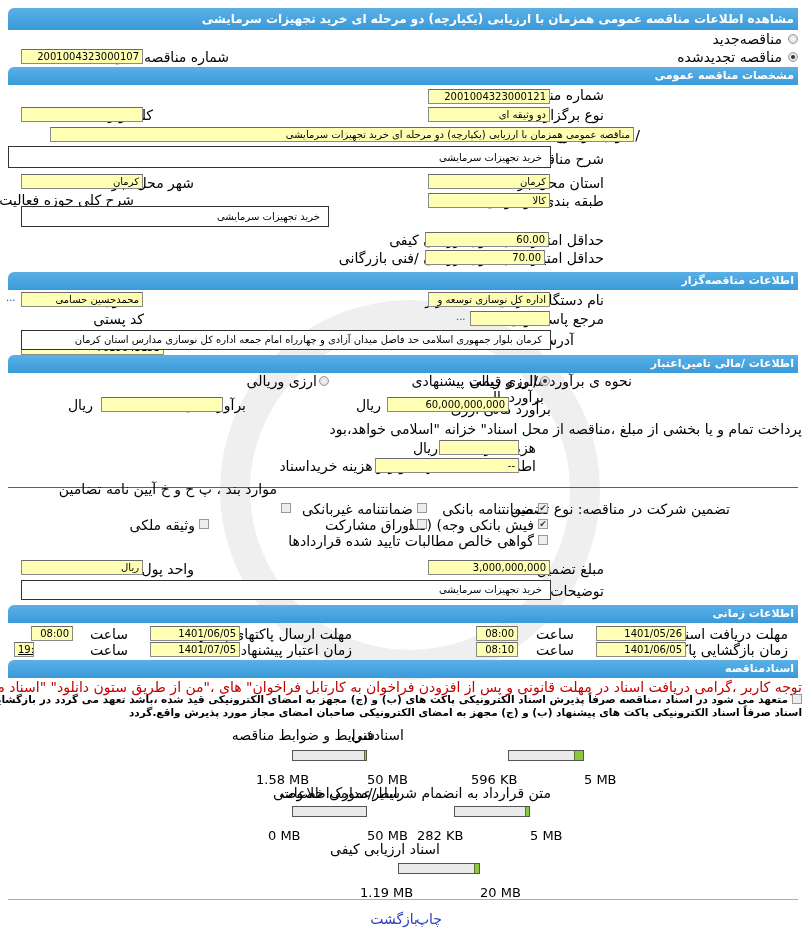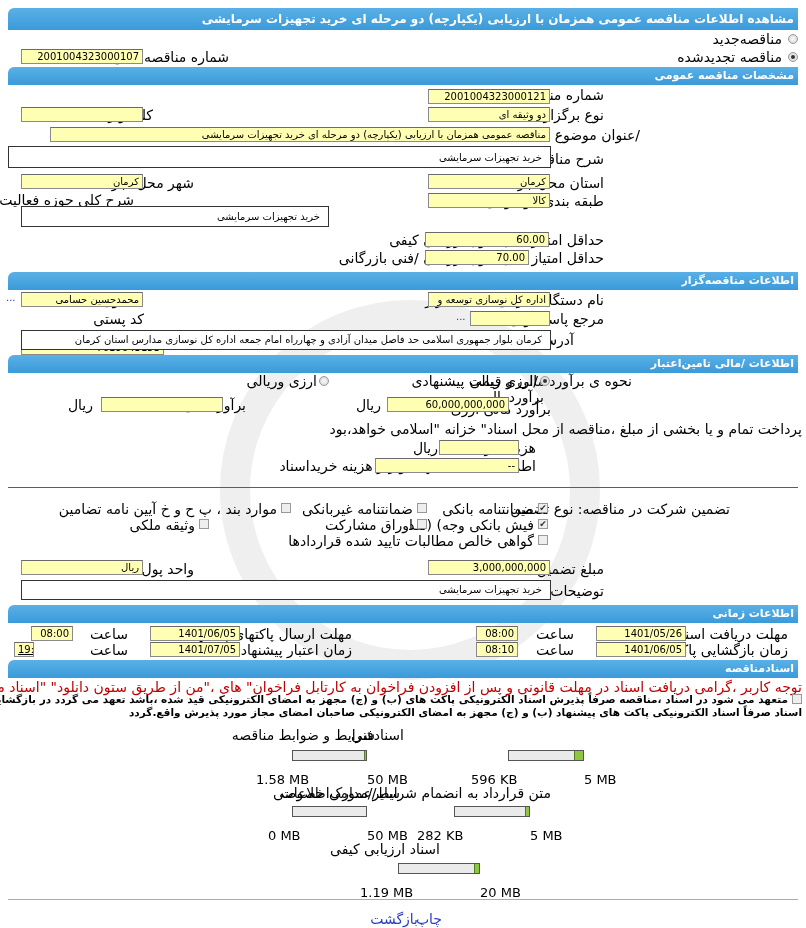--- a/index.html
+++ b/index.html
@@ -73,39 +73,39 @@
 
 <div class="lbl" style="right:202px;top:88px;">شماره مناقصه</div>
 <div class="inp ltr" style="left:428px;top:89px;width:122px;">2001004323000121</div>
 
 <div class="lbl" style="right:202px;top:108px;">نوع برگزاری</div>
 <div class="inp" style="left:428px;top:107px;width:122px;">دو وثیقه ای</div>
 <div class="lbl" style="right:653px;top:108px;">کلید واژه</div>
 <div class="inp" style="left:21px;top:107px;width:122px;"></div>
 
 <div class="lbl" style="right:166px;top:128px;">/عنوان موضوع مناقصه</div>
-<div class="inp" style="left:50px;top:127px;width:500px;">مناقصه عمومی همزمان با ارزیابی (یکپارچه) دو مرحله ای خرید تجهیزات سرمایشی</div>
+<div class="inp" style="left:50px;top:127px;width:584px;">مناقصه عمومی همزمان با ارزیابی (یکپارچه) دو مرحله ای خرید تجهیزات سرمایشی</div>
 
 <div class="lbl" style="right:202px;top:152px;padding-left:16px;">شرح مناقصه</div>
 <div class="box" style="left:8px;top:146px;width:543px;height:22px;line-height:22px;">خرید تجهیزات سرمایشی</div>
 
 <div class="lbl" style="right:202px;top:176px;">استان محل‌اجرا</div>
 <div class="inp" style="left:428px;top:174px;width:122px;">کرمان</div>
 <div class="lbl" style="right:612px;top:176px;">شهر محل اجرا</div>
 <div class="inp" style="left:21px;top:174px;width:122px;">کرمان</div>
 
 <div class="lbl" style="right:202px;top:194px;">طبقه بندی موضوعی</div>
 <div class="inp" style="left:428px;top:193px;width:122px;padding-left:31px;">کالا</div>
 <div class="lbl" style="right:672px;top:193px;">شرح کلی حوزه فعالیت</div>
 <div class="box" style="left:21px;top:206px;width:308px;height:21px;line-height:19px;">خرید تجهیزات سرمایشی</div>
 
 <div class="lbl" style="right:202px;top:233px;">حداقل امتیاز قابل قبول ارزیابی کیفی</div>
 <div class="inp ltr" style="left:425px;top:232px;width:124px;">60.00</div>
 <div class="lbl" style="right:202px;top:251px;">حداقل امتیاز قابل قبول ارزیابی /فنی بازرگانی</div>
-<div class="inp ltr" style="left:425px;top:250px;width:104px;">70.00</div>
+<div class="inp ltr" style="left:425px;top:250px;width:120px;">70.00</div>
 
 <div class="hdr" style="top:272px;">اطلاعات مناقصه‌گزار</div>
 <div class="lbl" style="right:202px;top:293px;">نام دستگاه اجرایی مناقصه‌گزار</div>
 <div class="inp" style="left:428px;top:292px;width:122px;">اداره کل نوسازی توسعه و</div>
 <div class="lbl" style="right:662px;top:293px;">مسئول ثبت مناقصه</div>
 <div class="inp" style="left:21px;top:292px;width:122px;">محمدحسین حسامی</div>
 <div class="dots" style="left:6px;top:292px;">...</div>
 
 <div class="lbl" style="right:202px;top:312px;">مرجع پاسخگویی</div>
 <div class="inp" style="left:470px;top:311px;width:80px;"></div>
@@ -139,21 +139,21 @@
 <div class="inp ltr" style="left:375px;top:458px;width:144px;">--</div>
 
 <div class="abs" style="left:8px;right:8px;top:487px;height:1px;background:#2d6a9a;"></div>
 
 <div class="lbl" style="right:76px;top:502px;">تضمین شرکت در مناقصه: نوع تضمین</div>
 <div class="chk" style="right:258px;top:503px;">✔</div>
 <div class="lbl" style="right:272px;top:502px;">ضمانتنامه بانکی</div>
 <div class="chk" style="right:379px;top:503px;"></div>
 <div class="lbl" style="right:393px;top:502px;">ضمانتنامه غیربانکی</div>
 <div class="chk" style="right:515px;top:503px;"></div>
-<div class="lbl" style="right:529px;top:502px;">موارد بند ، پ ح و خ آیین نامه تضامین</div>
+<div class="lbl" style="right:529px;top:482px;">موارد بند ، پ ح و خ آیین نامه تضامین</div>
 
 <div class="chk" style="right:258px;top:519px;">✔</div>
 <div class="lbl" style="right:272px;top:518px;">فیش بانکی وجه) (نقد</div>
 <div class="chk" style="right:379px;top:519px;"></div>
 <div class="lbl" style="right:393px;top:518px;">اوراق مشارکت</div>
 <div class="chk" style="right:597px;top:519px;"></div>
 <div class="lbl" style="right:611px;top:518px;">وثیقه ملکی</div>
 
 <div class="chk" style="right:258px;top:535px;"></div>
 <div class="lbl" style="right:272px;top:534px;">گواهی خالص مطالبات تایید شده قراردادها</div>

